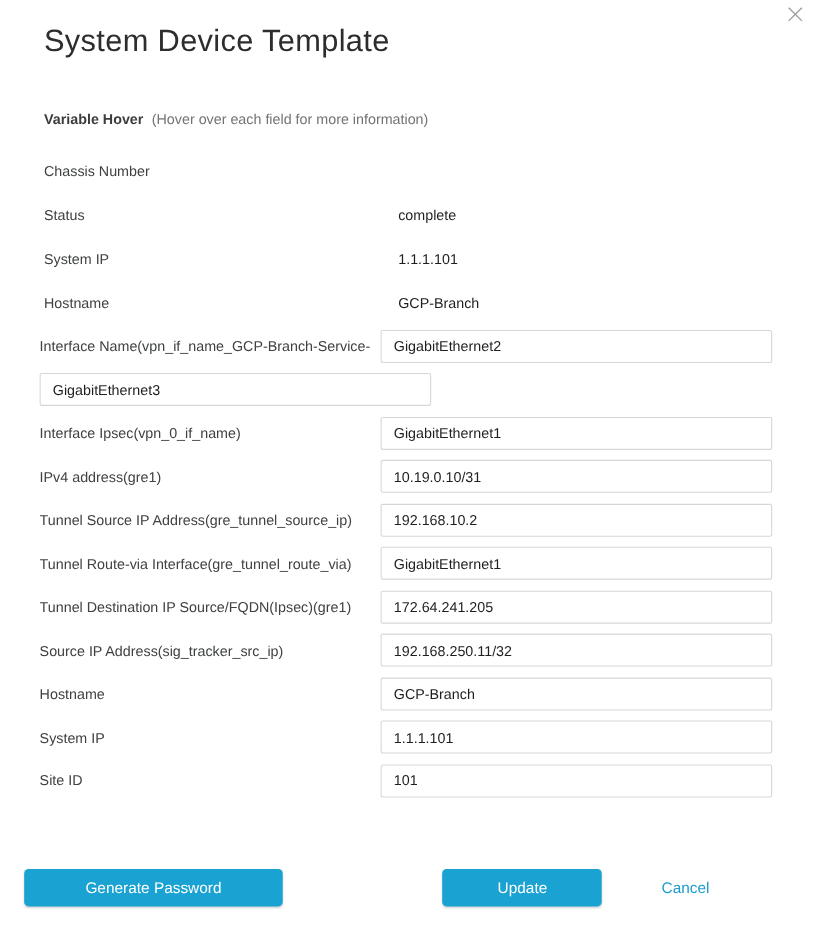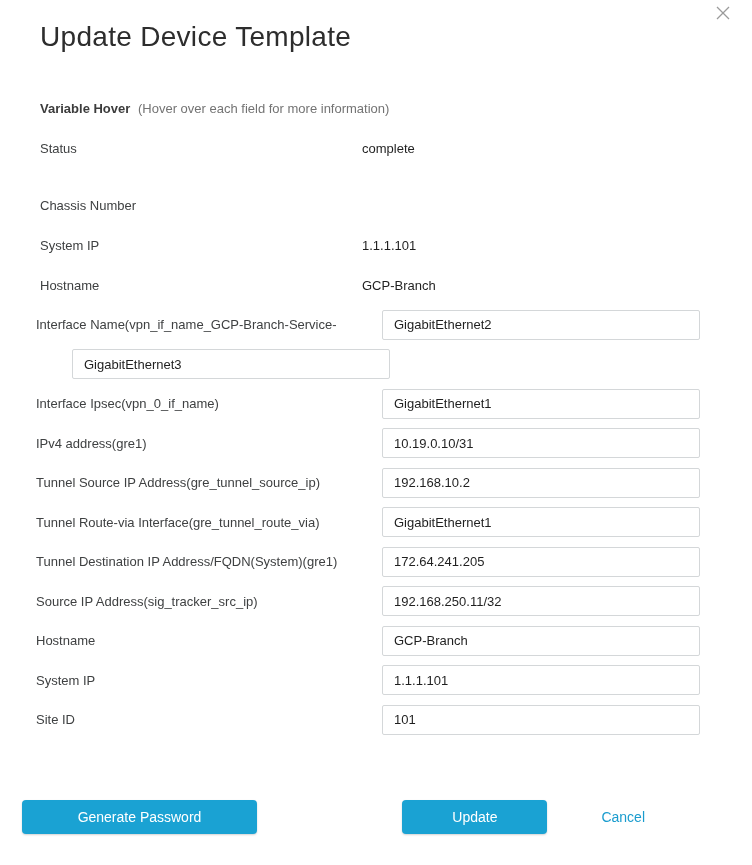--- a/index.html
+++ b/index.html
@@ -66,31 +66,30 @@
   }
 
   .field-value {
     font-size: 13px;
     color: #1f1f1f;
     padding-left: 12px;
     white-space: nowrap;
   }
 
   .field-input {
-    width: 318px;
+    width: 356px;
     height: 30px;
     border: 1px solid #d4d7d9;
     border-radius: 2px;
     padding: 0 10px 0 11px;
     font-family: "Liberation Sans", sans-serif;
     font-size: 13px;
     color: #1f1f1f;
     background: #ffffff;
     outline: none;
-    margin-left: 36px;
   }
 
   .footer {
     display: flex;
     align-items: center;
     margin: 60px 0 0 22px;
   }
 
   .btn {
     height: 34px;
@@ -122,39 +121,39 @@
 
   <div class="close-btn">
     <span>
       <svg width="14" height="14" viewBox="0 0 14 14">
         <line x1="1" y1="1" x2="13" y2="13" stroke="#9b9b9b" stroke-width="1.2"></line>
         <line x1="13" y1="1" x2="1" y2="13" stroke="#9b9b9b" stroke-width="1.2"></line>
       </svg>
     </span>
   </div>
 
-  <h1 class="modal-title">Update Device Template</h1>
+  <h1 class="modal-title">System Device Template</h1>
 
   <div class="section-head">
     <span class="head-strong">Variable Hover</span>
     <span class="head-hint">(Hover over each field for more information)</span>
   </div>
 
   <div class="rows">
 
+    <div class="row extra-gap">
+      <div class="field-label">Chassis Number</div>
+      <div class="field-value"></div>
+    </div>
+
     <div class="row">
       <div class="field-label">Status</div>
       <div class="field-value">complete</div>
     </div>
 
-    <div class="row extra-gap">
-      <div class="field-label">Chassis Number</div>
-      <div class="field-value"></div>
-    </div>
-
     <div class="row">
       <div class="field-label">System IP</div>
       <div class="field-value">1.1.1.101</div>
     </div>
 
     <div class="row">
       <div class="field-label">Hostname</div>
       <div class="field-value">GCP-Branch</div>
     </div>
 
@@ -181,21 +180,21 @@
       <div class="field-label">Tunnel Source IP Address(gre_tunnel_source_ip)</div>
       <input class="field-input" type="text" value="192.168.10.2" style="">
     </div>
 
     <div class="row input-row">
       <div class="field-label">Tunnel Route-via Interface(gre_tunnel_route_via)</div>
       <input class="field-input" type="text" value="GigabitEthernet1" style="">
     </div>
 
     <div class="row input-row">
-      <div class="field-label">Tunnel Destination IP Address/FQDN(System)(gre1)</div>
+      <div class="field-label">Tunnel Destination IP Source/FQDN(Ipsec)(gre1)</div>
       <input class="field-input" type="text" value="172.64.241.205" style="">
     </div>
 
     <div class="row input-row">
       <div class="field-label">Source IP Address(sig_tracker_src_ip)</div>
       <input class="field-input" type="text" value="192.168.250.11/32" style="">
     </div>
 
     <div class="row input-row">
       <div class="field-label">Hostname</div>

